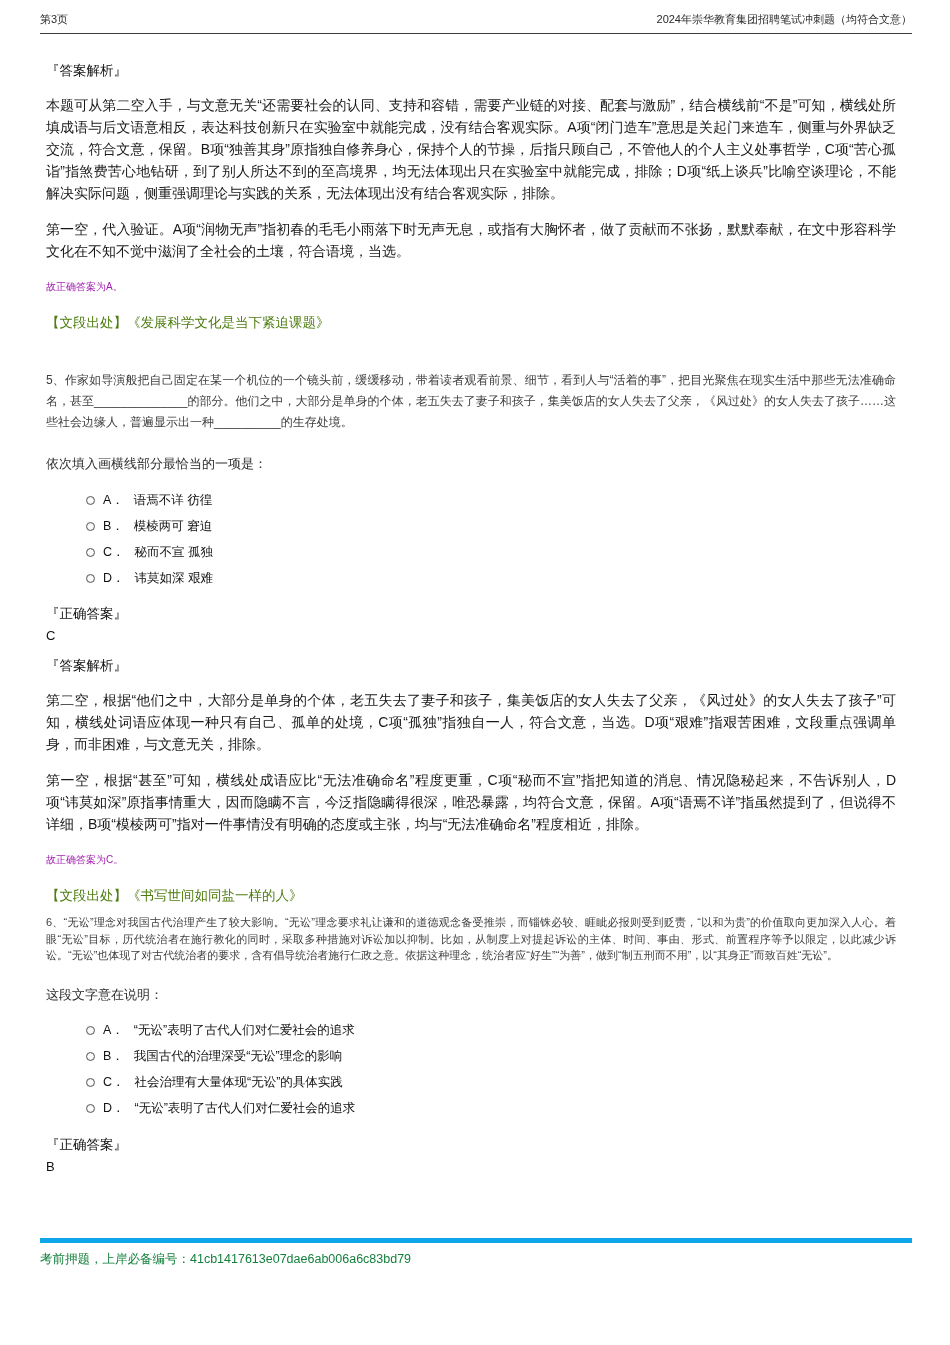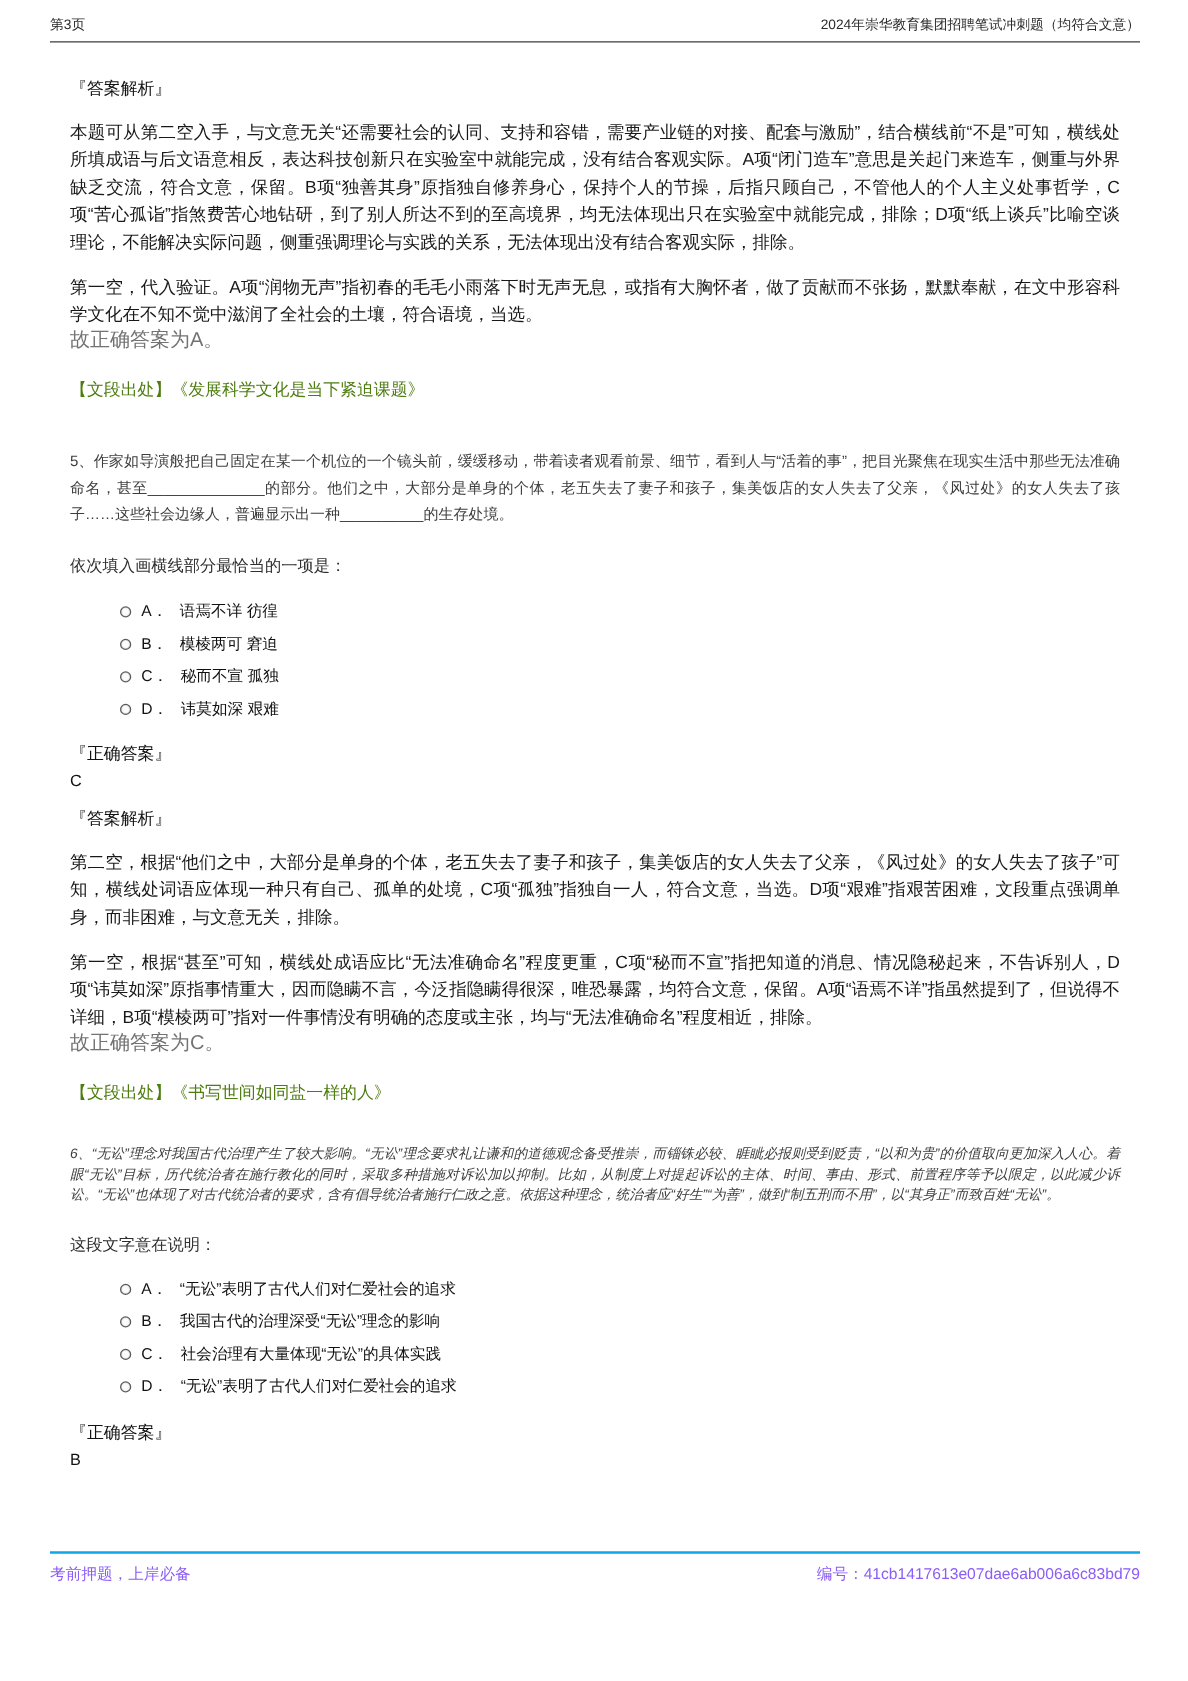--- a/index.html
+++ b/index.html
@@ -9,63 +9,63 @@
     font-family:"Liberation Sans","DejaVu Sans",sans-serif;
     color:#1c1c1c; position:relative; overflow:hidden;
   }
   .header {
     position:absolute; top:12px; left:40px; right:38px;
     display:flex; justify-content:space-between; align-items:flex-end;
     font-size:11px; color:#2b2b2b;
     padding-bottom:6px; border-bottom:1px solid #3c3c3c;
   }
   .content {
-    position:absolute; top:48px; left:56px; right:54px;
+    position:absolute; top:48px; left:46px; right:54px;
     text-align:justify;
   }
   .h-bracket {
     font-size:13.5px; color:#111; margin-top:14px; font-weight:400;
   }
   .para {
     font-size:14px; line-height:22px; color:#181818; margin-top:14px;
   }
   .conclusion {
-    font-size:16px; color:#737373; 
+    font-size:10px; color:#a21caf; margin-top:18px;
   }
   .source {
     font-size:13.5px; color:#4d7c0f; margin-top:20px;
   }
   .stem-5 {
     font-size:12px; line-height:21px; color:#3d3d3d; margin-top:38px;
   }
   .stem-6 {
-    font-size:11px; line-height:16.5px; color:#3d3d3d; margin-top:32px;font-style:italic;
+    font-size:11px; line-height:16.5px; color:#3d3d3d; margin-top:9px;
   }
   .prompt {
     font-size:13px; color:#2e2e2e; margin-top:22px;
   }
   .options { margin-top:14px; }
   .option {
     display:flex; align-items:center; padding-left:40px;
     height:26px; cursor:default;
   }
   .radio {
     display:inline-block; width:9px; height:9px; border-radius:50%;
     border:1px solid #5a5a5a; background:#fdfdfd; margin-right:8px; flex:0 0 auto;
     box-shadow:inset 0 0 1px #999;
   }
   .opt-label { font-size:12.5px; color:#111; margin-right:10px; }
   .opt-text  { font-size:12.5px; color:#111; }
   .correct-heading { font-size:13.5px; color:#111; margin-top:14px; }
   .correct-letter  { font-size:13px; color:#111; margin-top:5px; }
   .footer {
     position:absolute; left:40px; right:38px; bottom:14px;
-    display:flex; justify-content:space-between; align-items:flex-end;
-    border-top:2px solid #0ea5e9; padding-top:8px;
-    font-size:12.5px; color:#8b5cf6;
+    display:flex; justify-content:flex-start; align-items:flex-end;
+    border-top:5px solid #0ea5e9; padding-top:8px;
+    font-size:12.5px; color:#15803d;
   }
   .footer .code-wrap { font-size:12.5px; }
 </style>
 </head>
 <body>
 
 <div class="page">
 
   <div class="header">
     <span>第3页</span>

